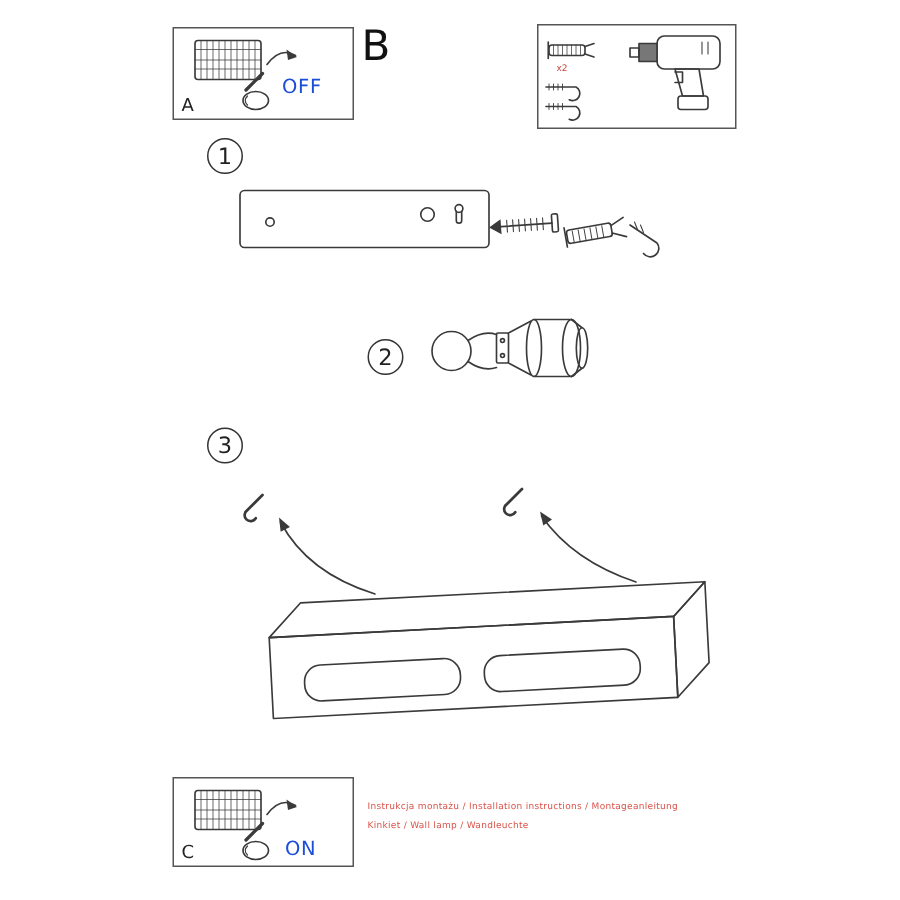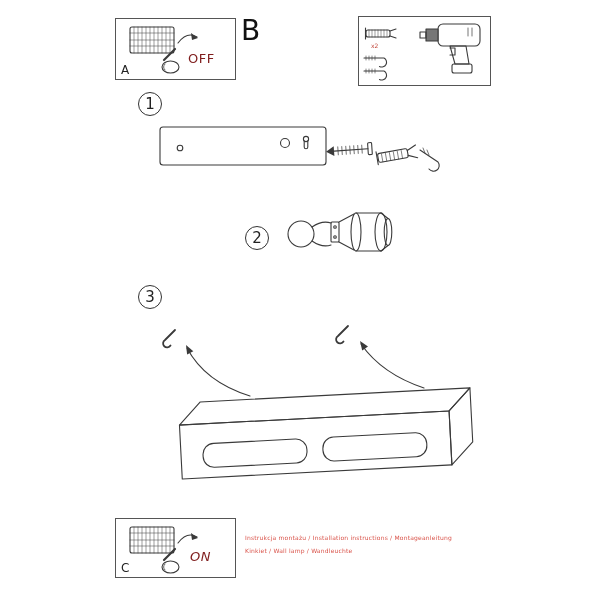--- a/index.html
+++ b/index.html
@@ -13,23 +13,23 @@
   }
   .page { position:absolute; inset:0; background:#fff; }
   .art  { position:absolute; left:0; top:0; }
 
   .panel { position:absolute; border:1px solid #555; background:transparent; }
   .panel-a { left:115px; top:18px;  width:121px; height:62px; }
   .panel-b { left:358px; top:16px;  width:133px; height:70px; }
   .panel-c { left:115px; top:518px; width:121px; height:60px; }
 
   .corner-label { position:absolute; left:5px; bottom:2px; font-size:12px; color:#222; }
-  .state-label  { position:absolute; font-size:13px; color:#7f1d1d; letter-spacing:.5px; }
+  .state-label  { position:absolute; font-size:13px; color:#1d4ed8; letter-spacing:.5px; }
   .state-off { left:72px; top:32px; }
-  .state-on  { left:74px; top:30px;font-style:italic; }
+  .state-on  { left:74px; top:40px; }
 
   .letter-b { position:absolute; left:241px; top:14px; font-size:28px; color:#111; }
 
   .step-circle {
     position:absolute; width:24px; height:24px;
     border:1.4px solid #333; border-radius:50%;
     display:flex; align-items:center; justify-content:center;
     font-size:15px; color:#222; background:#fff;
   }
   #step1 { left:138px; top:92px; }

